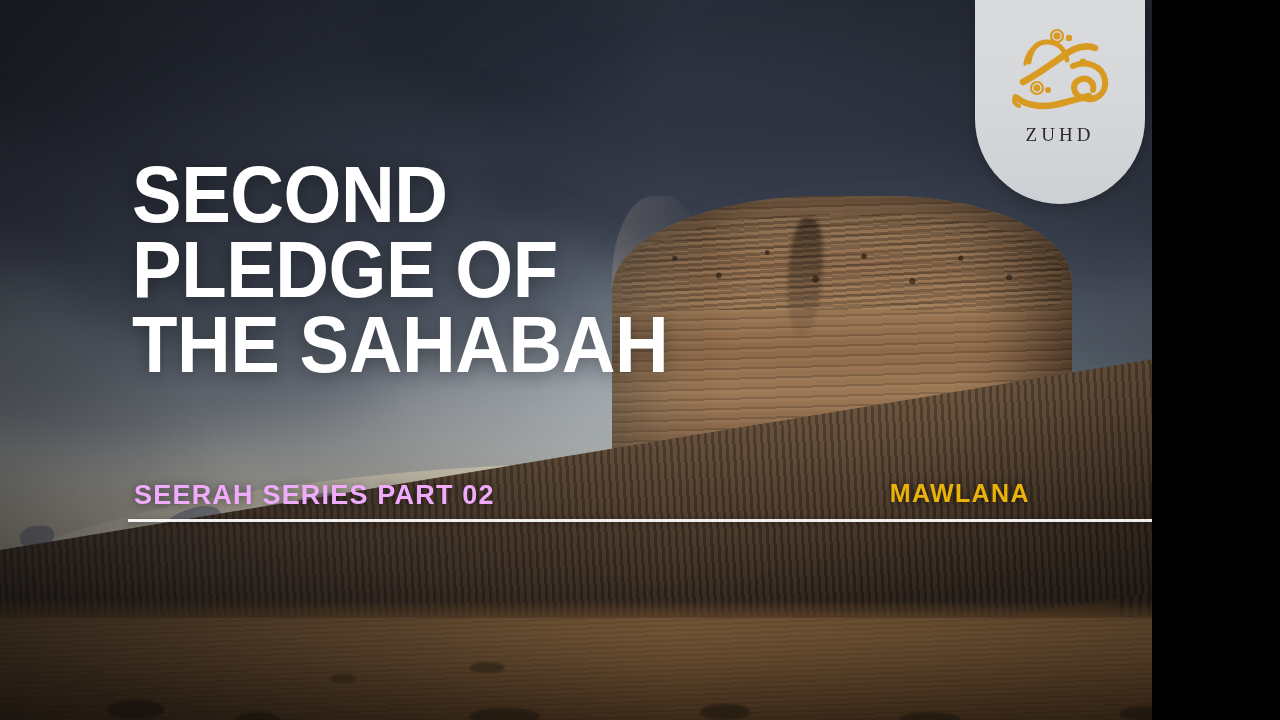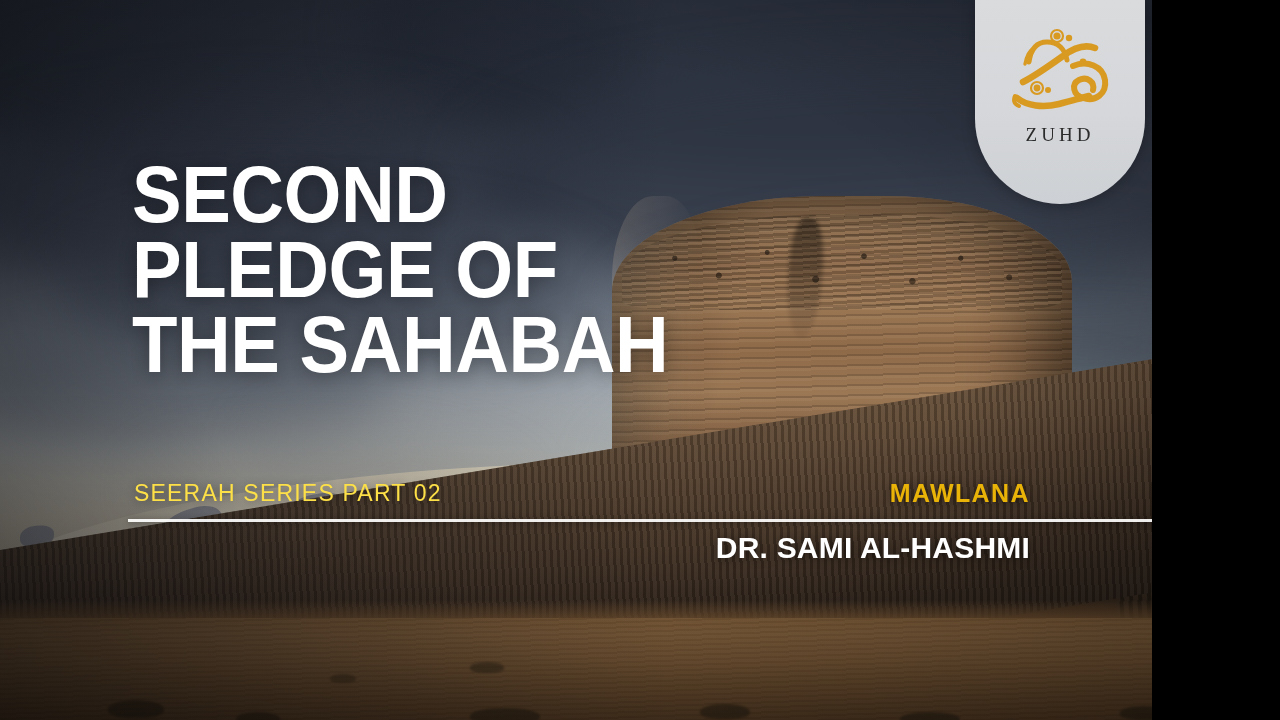--- a/index.html
+++ b/index.html
@@ -249,23 +249,23 @@
     letter-spacing:-0.5px;
     text-transform:uppercase;
     transform:scaleX(.93);
     transform-origin:left top;
     text-shadow:0 2px 18px rgba(0,0,0,.32);
   }
   .title .tline{display:block;white-space:nowrap;}
 
   .subtitle{
     position:absolute;left:134px;top:480px;
-    color:#fde047;
-    font-size:23px;
-    font-weight:400;
+    color:#f0abfc;
+    font-size:27px;
+    font-weight:700;
     letter-spacing:1.2px;
     text-transform:uppercase;
     text-shadow:0 1px 10px rgba(0,0,0,.45);
   }
 
   .rule{
     position:absolute;left:128px;top:519px;width:1030px;height:3px;
     background:rgba(255,255,255,.92);
     box-shadow:0 1px 6px rgba(0,0,0,.35);
   }
@@ -394,15 +394,14 @@
     <span class="tline">THE SAHABAH</span>
   </div>
 
   <div class="subtitle">SEERAH SERIES PART 02</div>
 
   <div class="rule"></div>
 
   <div class="presenter">
     <span class="presenter-role">MAWLANA</span>
   </div>
-  <div class="presenter-name">DR. SAMI AL-HASHMI</div>
 
 </div>
 
 </body></html>

